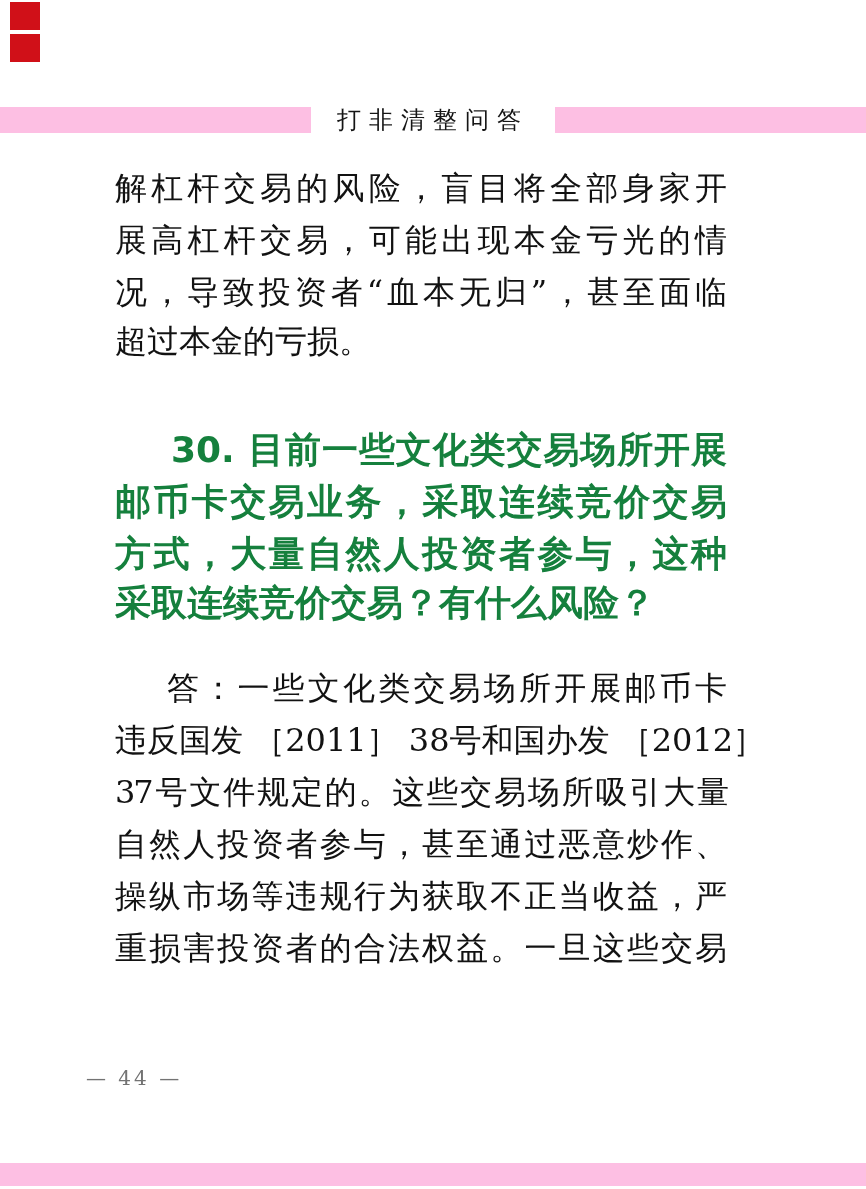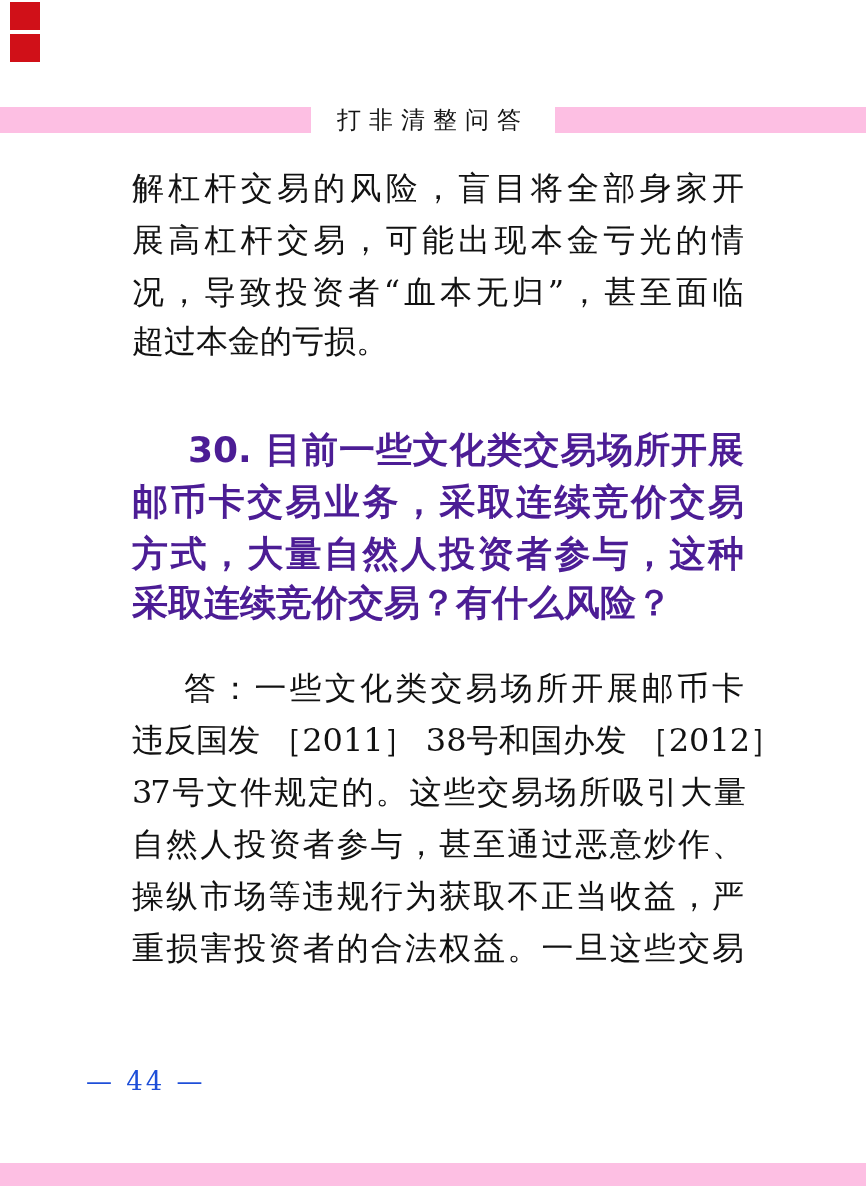--- a/index.html
+++ b/index.html
@@ -46,21 +46,21 @@
     font-size: 24px;
     letter-spacing: 8px;
     color: #151515;
     font-family: "DejaVu Serif", "Liberation Serif", serif;
   }
 
   
   .content {
     position: absolute;
     top: 162px;
-    left: 132px;
+    left: 115px;
     width: 612px;
   }
   .line {
     font-size: 32px;
     line-height: 52px;
     white-space: nowrap;
     text-align: justify;
     text-align-last: justify;
     text-justify: inter-character;
   }
@@ -82,23 +82,23 @@
   .answer { margin-top: 30px; }
   .answer .line:first-child { text-indent: 52px; }
   
   .answer .line:nth-child(3) { letter-spacing: -2px; }
 
   
   .page-number {
     position: absolute;
     left: 86px;
     top: 1066px;
-    font-size: 26px;
+    font-size: 20px;
     letter-spacing: 3px;
-    color: #1d4ed8;
+    color: #737373;
     white-space: nowrap;
   }
   .bottom-band {
     position: absolute;
     left: 0;
     top: 1163px;
     width: 866px;
     height: 23px;
   }
 </style>
@@ -116,21 +116,21 @@
 
   <div class="content">
 
     <div class="para njl">
         <div class="line">解杠杆交易的风险，盲目将全部身家开</div>
         <div class="line">展高杠杆交易，可能出现本金亏光的情</div>
         <div class="line">况，导致投资者“血本无归”，甚至面临</div>
         <div class="line">超过本金的亏损。</div>
       </div>
 
-    <div class="question njl" style="color: #4c1d95;">
+    <div class="question njl" style="color: #15803d;">
         <div class="line">30. 目前一些文化类交易场所开展</div>
         <div class="line">邮币卡交易业务，采取连续竞价交易</div>
         <div class="line">方式，大量自然人投资者参与，这种</div>
         <div class="line">采取连续竞价交易？有什么风险？</div>
       </div>
 
     <div class="answer">
         <div class="line">答：一些文化类交易场所开展邮币卡</div>
         <div class="line">违反国发 ［2011］ 38号和国办发 ［2012］</div>
         <div class="line">37号文件规定的。这些交易场所吸引大量</div>

